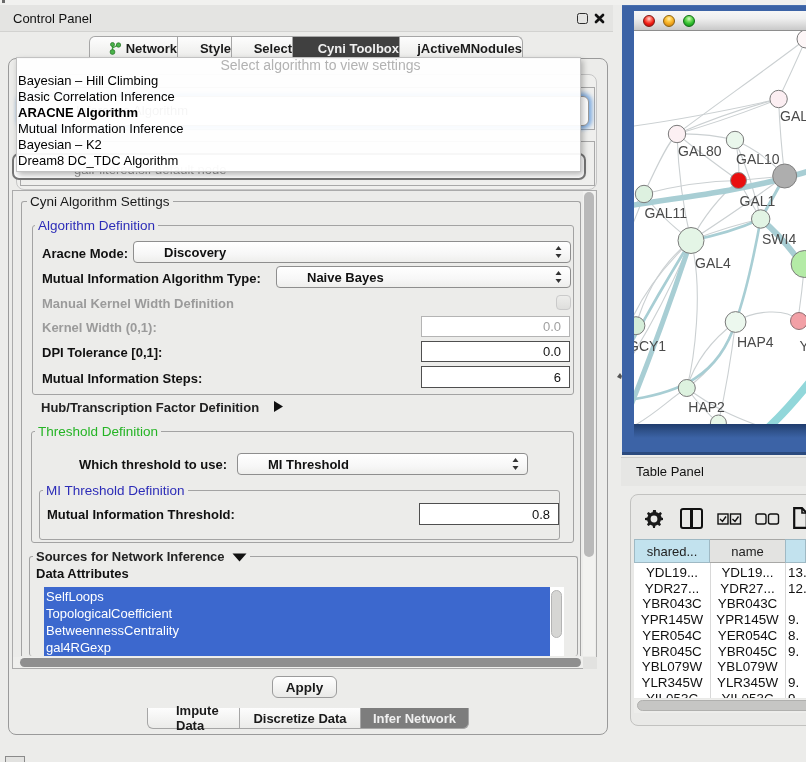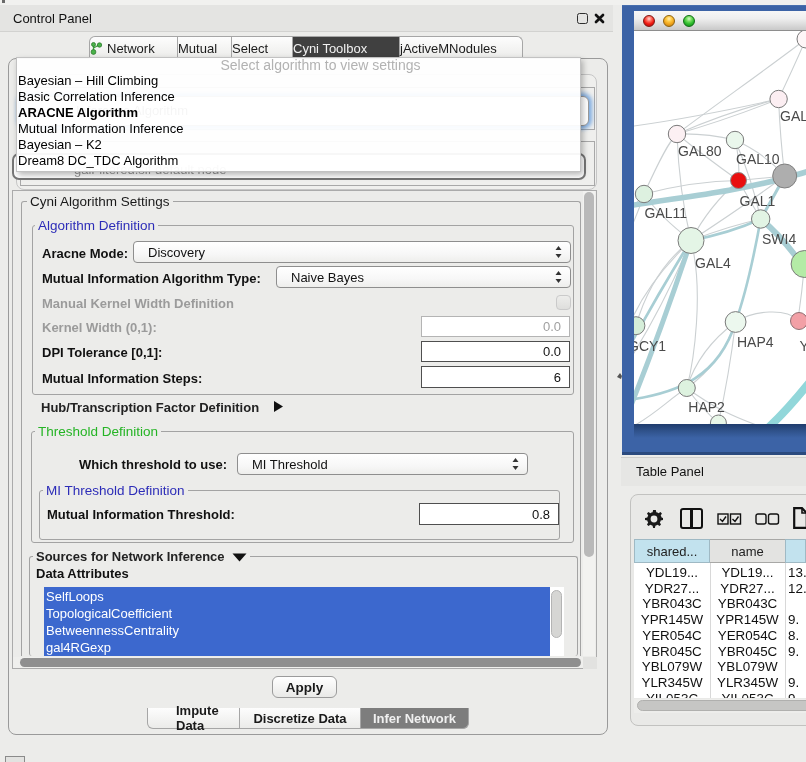--- a/index.html
+++ b/index.html
@@ -5,28 +5,28 @@
   * { margin:0; padding:0; box-sizing:border-box; }
   html,body { width:806px; height:762px; overflow:hidden; }
   body { font-family:"Liberation Sans", sans-serif; background:#ececea; position:relative; }
   .abs { position:absolute; }
   .lbl { position:absolute; font-size:13px; color:#111; white-space:nowrap; }
   .b { font-weight:bold; }
   .group { position:absolute; border:1px solid #a3a3a3; border-radius:3px; }
   .gtitle { position:absolute; background:#ececea; padding:0 3px; font-size:13.5px; line-height:14px; white-space:nowrap; }
   .combo { position:absolute; border:1px solid #8e8e8e; border-radius:4px;
            background:linear-gradient(#ffffff,#f7f7f7 60%,#eeeeec); font-size:13px; color:#111; }
-  .combo .ctext { position:absolute; left:14px; top:0; bottom:0; display:flex; align-items:center; }
+  .combo .ctext { position:absolute; left:30px; top:0; bottom:0; display:flex; align-items:center;font-weight:bold; }
   .updown { position:absolute; right:8px; top:50%; transform:translateY(-50%); width:7px; height:12px; }
   .field { position:absolute; background:#ffffff; border:1px solid #4f4f4f; font-size:13px; color:#111;
            text-align:right; }
   .field span { position:absolute; right:8px; top:0; bottom:0; display:flex; align-items:center; }
   .tab { position:absolute; top:36px; height:23px; background:linear-gradient(#fdfdfd,#ebebe9);
-         border:1px solid #a6a6a6; border-bottom:none; font-size:13px; font-weight:normal; color:#1a1a1a;
-         display:flex; align-items:center; justify-content:flex-start; }
+         border:1px solid #a6a6a6; border-bottom:none; font-size:13px; font-weight:bold; color:#1a1a1a;
+         display:flex; align-items:center; justify-content:flex-end; }
   .btab { position:absolute; top:708px; height:21px; background:linear-gradient(#fdfdfd,#ebebe9);
           border:1px solid #a6a6a6; border-top:none; font-size:13px; font-weight:bold; color:#1a1a1a;
           display:flex; align-items:center; justify-content:center; }
 </style>
 </head>
 <body>
 
 <div class="abs" style="left:0;top:0;width:806px;height:5px;background:#f1f1ef;"></div>
 
 <div class="abs" style="left:0;top:5px;width:613px;height:27px;background:#e4e4e2;border-bottom:1px solid #d2d2d0;"></div>
@@ -39,21 +39,21 @@
 <div class="abs" style="left:8px;top:58px;width:600px;height:677px;background:#ececea;border:1px solid #9a9a9a;border-radius:8px;"></div>
 
 <div class="tab" style="left:89px;width:89px;border-radius:6px 0 0 0;">
   <svg width="13" height="13" viewBox="0 0 13 13" style="margin-right:4px;">
     <path d="M3.5 2.5 L3.5 10.5 M3.5 6 L9 3" stroke="#3c9e3c" stroke-width="1.3" fill="none"></path>
     <circle cx="3.5" cy="2.5" r="2" fill="#49b349" stroke="#2d7a2d" stroke-width="0.8"></circle>
     <circle cx="9.5" cy="3" r="2.2" fill="#49b349" stroke="#2d7a2d" stroke-width="0.8"></circle>
     <circle cx="3.5" cy="10" r="2.4" fill="#49b349" stroke="#2d7a2d" stroke-width="0.8"></circle>
   </svg>
   Network</div>
-<div class="tab" style="left:178px;width:54px;border-left:none;">Mutual</div>
+<div class="tab" style="left:178px;width:54px;border-left:none;">Style</div>
 <div class="tab" style="left:232px;width:61px;border-left:none;">Select</div>
 <div class="tab" style="left:293px;width:107px;border-left:none;background:#404040;color:#f0f0f0;">Cyni Toolbox</div>
 <div class="tab" style="left:400px;width:123px;border-radius:0 6px 0 0;border-left:none;">jActiveMNodules</div>
 
 <div class="abs" style="left:12px;top:190px;width:585px;height:479px;border:1px solid #ababab;"></div>
 
 <div class="abs" style="left:583px;top:191px;width:12px;height:465px;background:#f2f2f0;"></div>
 <div class="abs" style="left:584px;top:192px;width:10px;height:365px;background:#b9b9b9;border-radius:5px;"></div>
 
 <div class="abs" style="left:13px;top:657px;width:570px;height:11px;background:#efefed;"></div>

